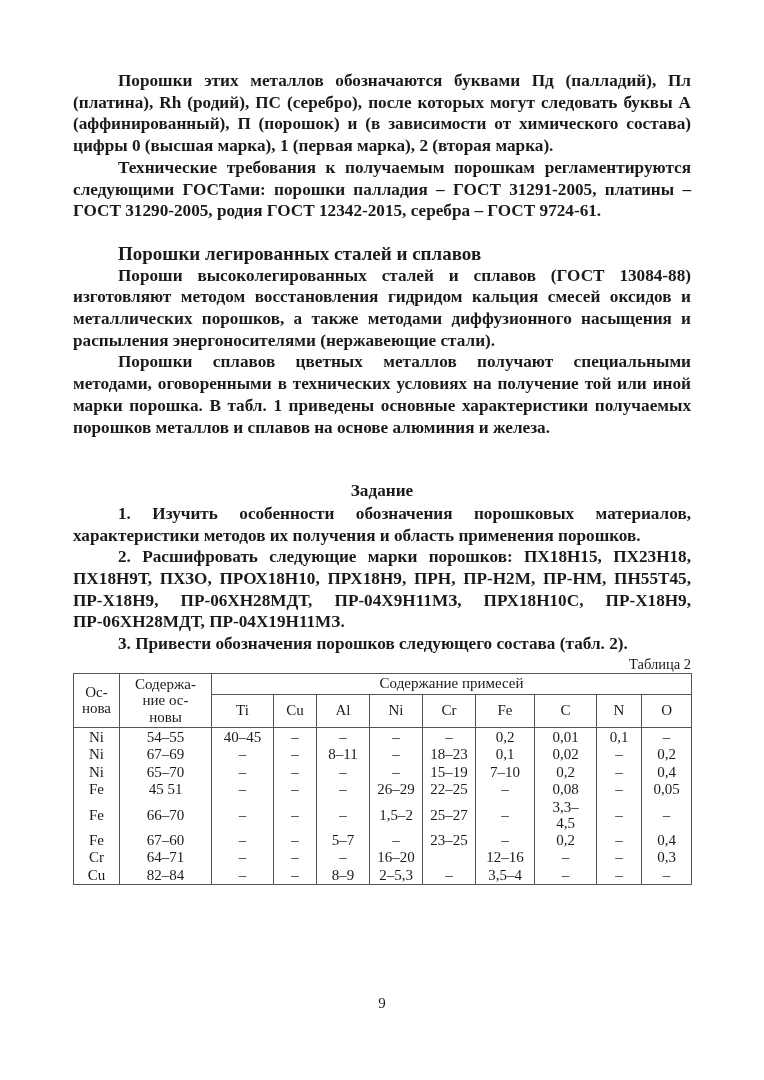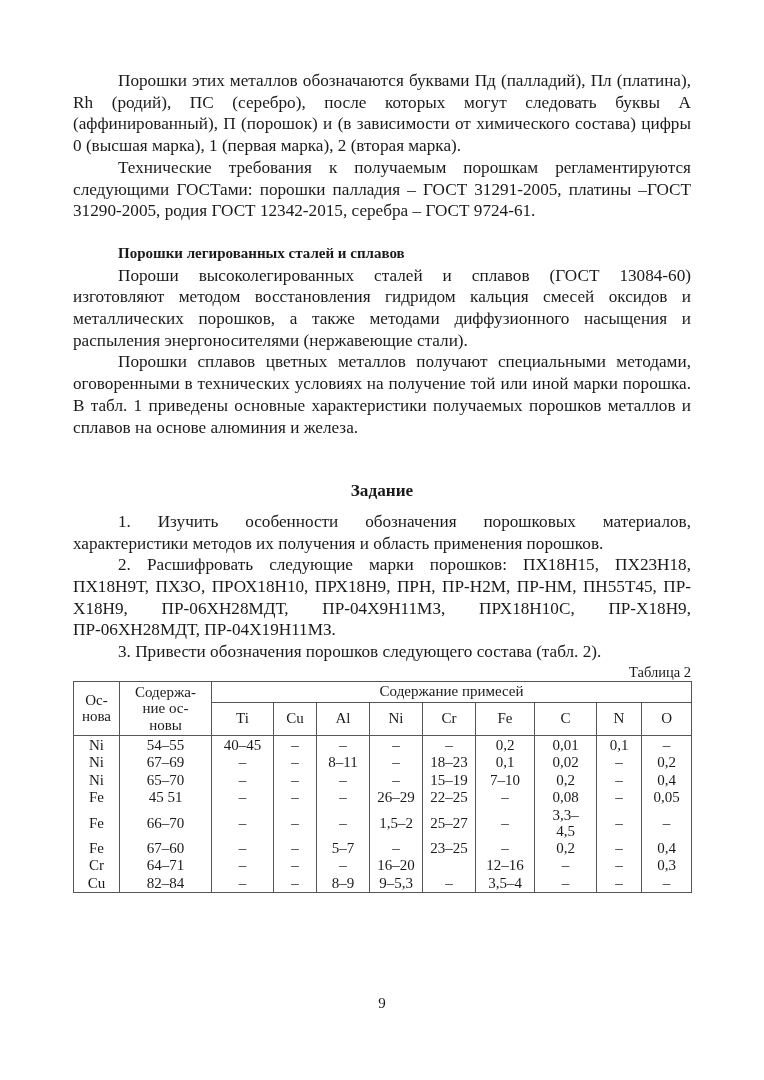--- a/index.html
+++ b/index.html
@@ -4,24 +4,24 @@
 <style>
   html, body { margin: 0; padding: 0; background: #ffffff; }
   body {
     width: 764px; height: 1080px; position: relative; overflow: hidden;
     font-family: "Liberation Serif", "DejaVu Serif", serif;
     color: #1a1a1a;
   }
   .page { position: absolute; left: 73px; top: 70px; width: 618px; }
   p {
     margin: 0; font-size: 17.2px; line-height: 21.7px;
-    text-align: justify; text-indent: 45px;
+    text-align: justify; text-indent: 45px; font-weight: bold;
   }
-  .heading-bold { font-weight: bold; text-indent: 45px; margin-top: 21px; font-size: 15px; line-height: 21.7px; }
-  .section-title { font-weight: bold; text-align: center; margin-top: 42px; margin-bottom: 9px; font-size: 17.2px; line-height: 21.7px; }
+  .heading-bold { font-weight: bold; text-indent: 45px; margin-top: 21px; font-size: 19px; line-height: 21.7px; }
+  .section-title { font-weight: bold; text-align: center; margin-top: 42px; margin-bottom: 1px; font-size: 17.2px; line-height: 21.7px; }
   .table-label { text-align: right; font-size: 14.5px; line-height: 18px; }
   .table-caption { text-align: center; font-weight: bold; font-size: 14.5px; line-height: 18px; margin-top: 1px; margin-bottom: 3px; }
   table {
     border-collapse: collapse; width: 618px; font-size: 15px; line-height: 17.5px;
     table-layout: fixed;
     border-radius: 9px;
   }
   th, td { border: 1px solid #555; text-align: center; padding: 0; font-weight: normal; }
   thead th { vertical-align: middle; }
   tbody td { border-top: none; border-bottom: none; vertical-align: middle; }
@@ -32,21 +32,21 @@
   .sub-cell { line-height: 16.5px; margin-top: 8px; }
 </style>
 </head>
 <body>
 
 <div class="page">
   <p>Порошки этих металлов обозначаются буквами Пд (палладий), Пл (платина), Rh (родий), ПС (серебро), после которых могут следовать буквы А (аффинированный), П (порошок) и (в зависимости от химического состава) цифры 0 (высшая марка), 1 (первая марка), 2 (вторая марка).</p>
   <p>Технические требования к получаемым порошкам регламентируются следующими ГОСТами: порошки палладия – ГОСТ 31291-2005, платины –ГОСТ 31290-2005, родия ГОСТ 12342-2015, серебра – ГОСТ 9724-61.</p>
 
   <div class="heading-bold">Порошки легированных сталей и сплавов</div>
-  <p>Пороши высоколегированных сталей и сплавов (ГОСТ 13084-60) изготовляют методом восстановления гидридом кальция смесей оксидов и металлических порошков, а также методами диффузионного насыщения и распыления энергоносителями (нержавеющие стали).</p>
+  <p>Пороши высоколегированных сталей и сплавов (ГОСТ 13084-88) изготовляют методом восстановления гидридом кальция смесей оксидов и металлических порошков, а также методами диффузионного насыщения и распыления энергоносителями (нержавеющие стали).</p>
   <p>Порошки сплавов цветных металлов получают специальными методами, оговоренными в технических условиях на получение той или иной марки порошка. В табл. 1 приведены основные характеристики получаемых порошков металлов и сплавов на основе алюминия и железа.</p>
 
   <div class="section-title">Задание</div>
   <p>1. Изучить особенности обозначения порошковых материалов, характеристики методов их получения и область применения порошков.</p>
   <p>2. Расшифровать следующие марки порошков: ПХ18Н15, ПХ23Н18, ПХ18Н9Т, ПХЗО, ПРОХ18Н10, ПРХ18Н9, ПРН, ПР-Н2М, ПР-НМ, ПН55Т45, ПР-Х18Н9, ПР-06ХН28МДТ, ПР-04Х9Н11МЗ, ПРХ18Н10С, ПР-Х18Н9, ПР-06ХН28МДТ, ПР-04Х19Н11МЗ.</p>
   <p>3. Привести обозначения порошков следующего состава (табл. 2).</p>
 
   <div class="table-label">Таблица 2</div>
 
   <table>
@@ -172,21 +172,21 @@
           <td>–</td>
           <td>–</td>
           <td>0,3</td>
         </tr>
         <tr>
           <td>Cu</td>
           <td>82–84</td>
           <td>–</td>
           <td>–</td>
           <td>8–9</td>
-          <td>9–5,3</td>
+          <td>2–5,3</td>
           <td>–</td>
           <td>3,5–4</td>
           <td>–</td>
           <td>–</td>
           <td>–</td>
         </tr>
       </tbody>
   </table>
 </div>
 

